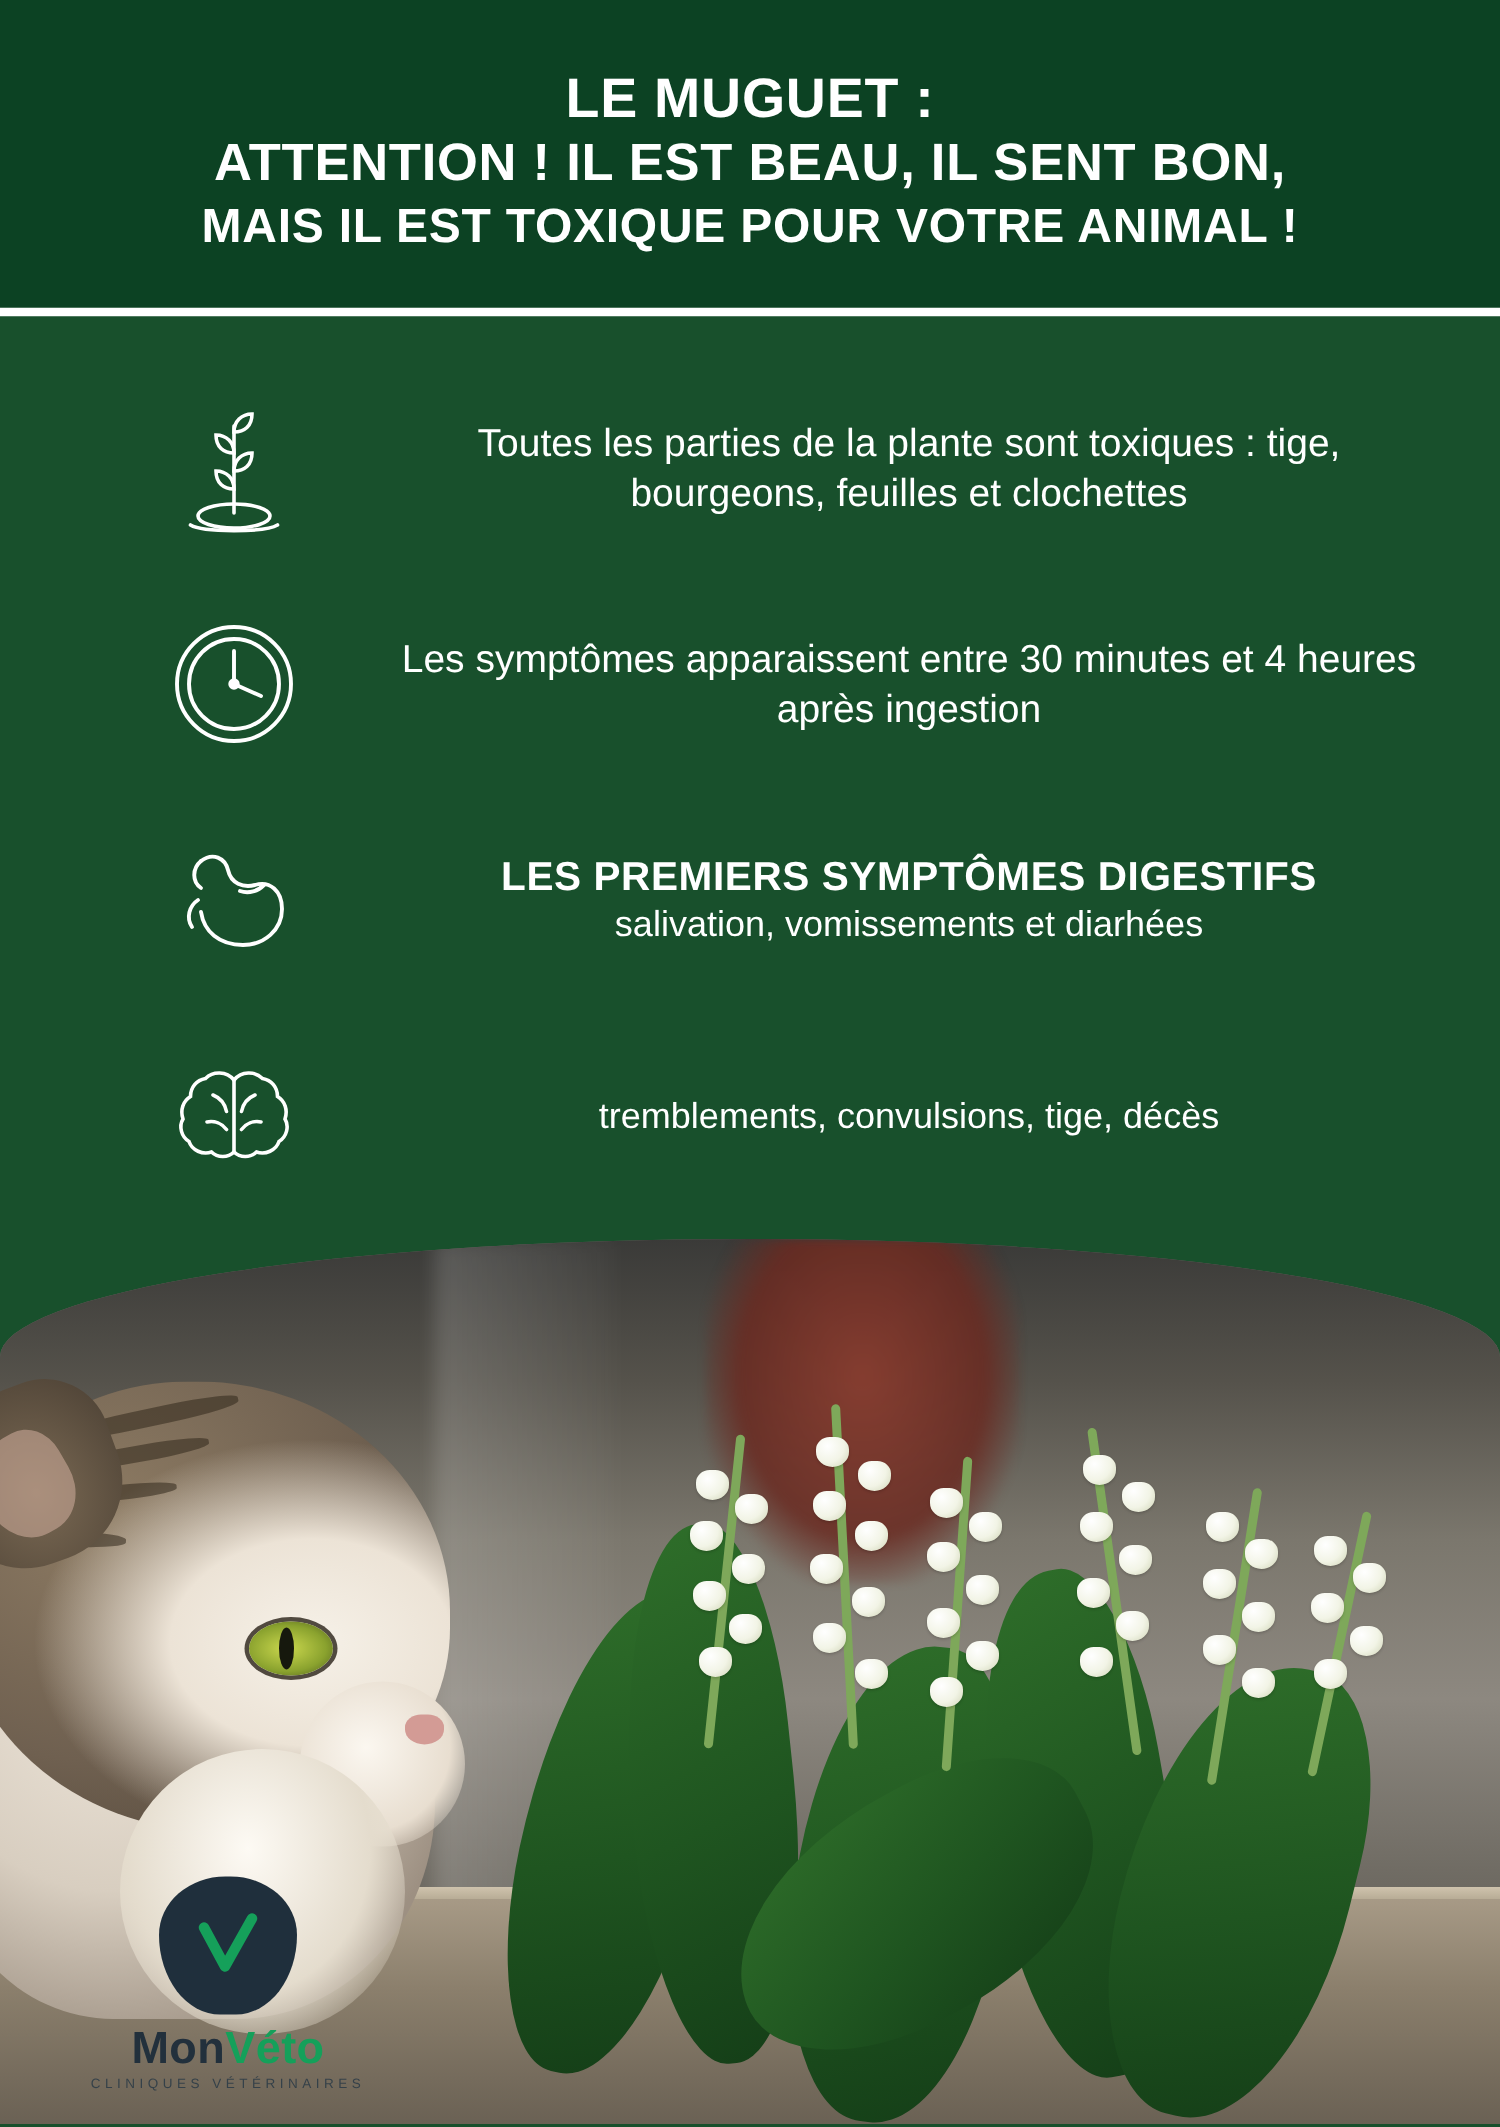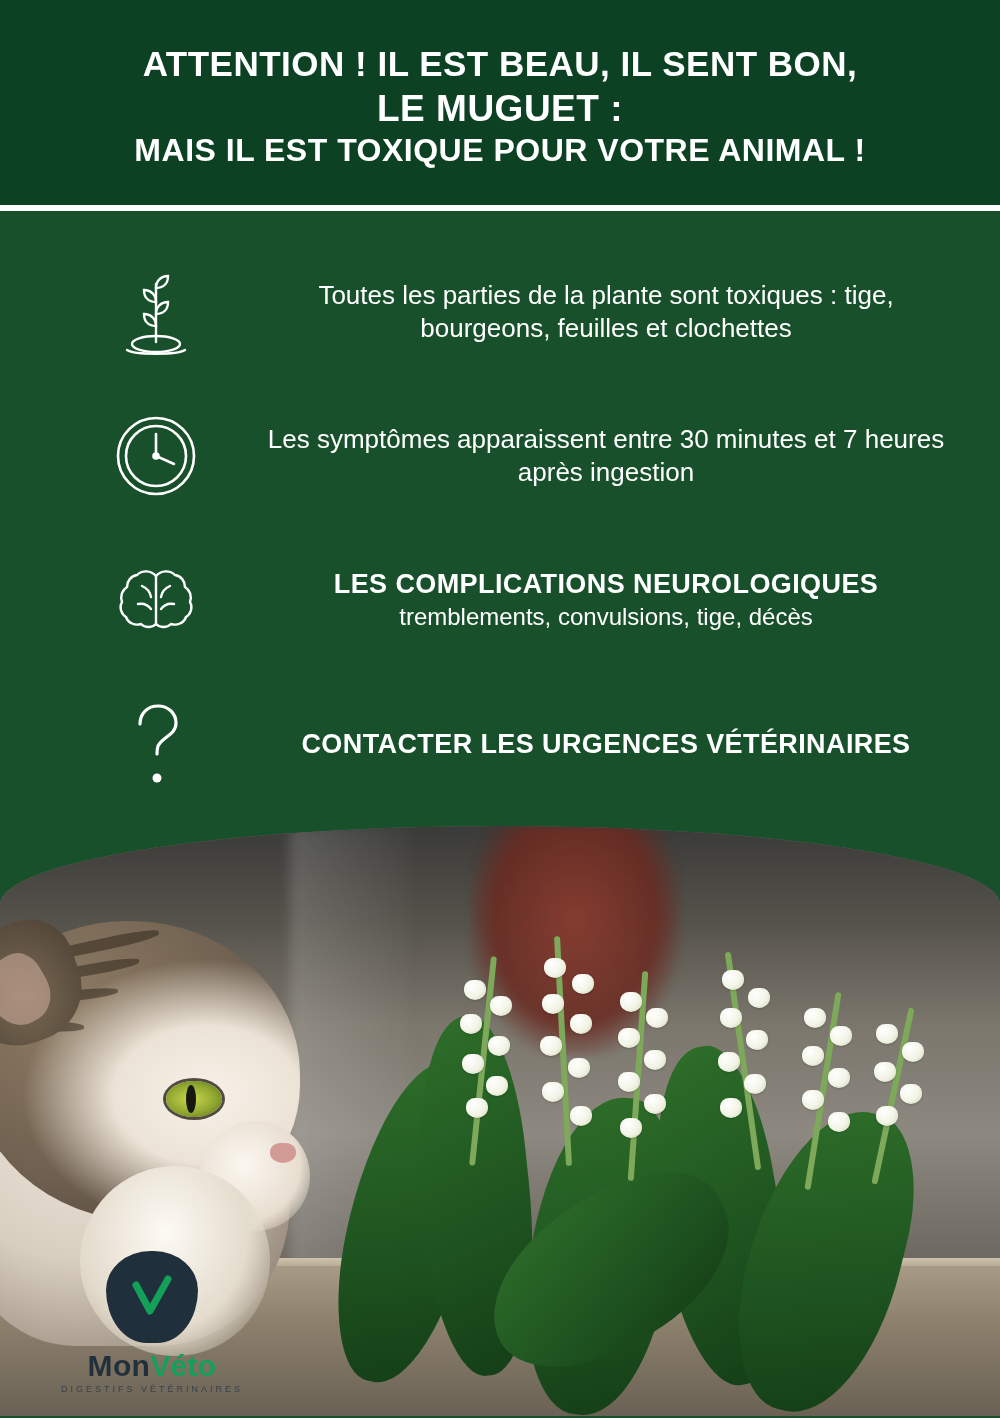--- a/index.html
+++ b/index.html
@@ -286,22 +286,22 @@
     margin-top: 1px;
     opacity: 0.85;
   }
 </style>
 </head>
 <body>
 
 <div class="poster">
 
   <div class="header">
+    <div class="header-line l1">LE MUGUET :</div>
     <div class="header-line l2">ATTENTION ! IL EST BEAU, IL SENT BON,</div>
-    <div class="header-line l1">LE MUGUET :</div>
     <div class="header-line l3">MAIS IL EST TOXIQUE POUR VOTRE ANIMAL !</div>
   </div>
   <div class="header-rule"></div>
 
   <div class="content">
 
     <div class="row">
       <div class="row-icon">
         <svg width="86" height="96" viewBox="0 0 86 96" fill="none" stroke="#ffffff" stroke-width="2.4" stroke-linecap="round">
           <path d="M43 78 V20"></path>
@@ -321,36 +321,49 @@
     <div class="row">
       <div class="row-icon">
         <svg width="92" height="92" viewBox="0 0 92 92" fill="none" stroke="#ffffff" stroke-width="2.6" stroke-linecap="round">
           <circle cx="46" cy="46" r="38"></circle>
           <circle cx="46" cy="46" r="30"></circle>
           <path d="M46 24 V46 L64 54"></path>
           <circle cx="46" cy="46" r="2.5" fill="#ffffff"></circle>
         </svg>
       </div>
       <div class="row-text">
-        <div class="txt-main">Les symptômes apparaissent entre 30 minutes et 7 heures après ingestion</div>
-      </div>
-    </div>
-
+        <div class="txt-main">Les symptômes apparaissent entre 30 minutes et 4 heures après ingestion</div>
+      </div>
+    </div>
+
+    <div class="row">
+      <div class="row-icon">
+        <svg width="92" height="80" viewBox="0 0 92 80" fill="none" stroke="#ffffff" stroke-width="2.6" stroke-linecap="round">
+          <path d="M24 14c8-6 16-2 18 6 2 9 10 12 18 10 10-3 18 4 18 16 0 14-12 24-26 24-16 0-26-9-28-22"></path>
+          <path d="M24 14c-6 5-6 14 0 18"></path>
+          <path d="M22 40c-6 4-8 12-4 18"></path>
+          <path d="M50 34c6 2 12 0 16-4"></path>
+        </svg>
+      </div>
+      <div class="row-text">
+        <div class="txt-caps">LES PREMIERS SYMPTÔMES DIGESTIFS</div>
+        <div class="txt-sub">salivation, vomissements et diarhées</div>
+      </div>
+    </div>
 
     <div class="row">
       <div class="row-icon">
         <svg width="92" height="80" viewBox="0 0 92 80" fill="none" stroke="#ffffff" stroke-width="2.4" stroke-linecap="round">
           <path d="M46 16c-5-6-14-6-19-1-6 1-10 6-10 12-5 3-7 9-5 15-3 5-1 12 4 15 2 6 9 9 15 7 4 4 11 4 15 0"></path>
           <path d="M46 16c5-6 14-6 19-1 6 1 10 6 10 12 5 3 7 9 5 15 3 5 1 12-4 15-2 6-9 9-15 7-4 4-11 4-15 0"></path>
           <path d="M46 16v48"></path>
           <path d="M32 26c5 2 8 6 9 11M28 44c5-1 10 1 13 5M60 26c-5 2-8 6-9 11M64 44c-5-1-10 1-13 5"></path>
         </svg>
       </div>
       <div class="row-text">
-        <div class="txt-caps">LES COMPLICATIONS NEUROLOGIQUES</div>
         <div class="txt-sub">tremblements, convulsions, tige, décès</div>
       </div>
     </div>
 
     <div class="row">
       <div class="row-icon">
         <svg width="76" height="96" viewBox="0 0 76 96" fill="none" stroke="#ffffff" stroke-width="3.2" stroke-linecap="round">
           <path d="M22 28c0-11 8-18 18-18s18 7 18 17c0 12-14 14-18 23-1 3-1 6-1 8"></path>
           <circle cx="39" cy="82" r="4.5" fill="#ffffff" stroke="none"></circle>
         </svg>
@@ -450,19 +463,19 @@
         <div class="bell" style="left:546px; top:210px;"></div>
       </div>
 
       <div class="logo">
         <div class="logo-mark">
           <svg width="48" height="48" viewBox="0 0 48 48" fill="none" stroke="#15a05a" stroke-width="7" stroke-linecap="round" stroke-linejoin="round">
             <path d="M8 12 L22 38 L40 6"></path>
           </svg>
         </div>
         <div class="logo-text"><span>Mon</span><span class="accent">Véto</span></div>
-        <div class="logo-sub">DIGESTIFS VÉTÉRINAIRES</div>
+        <div class="logo-sub">CLINIQUES VÉTÉRINAIRES</div>
       </div>
 
     </div>
   </div>
 
 </div>
 
 </body></html>

